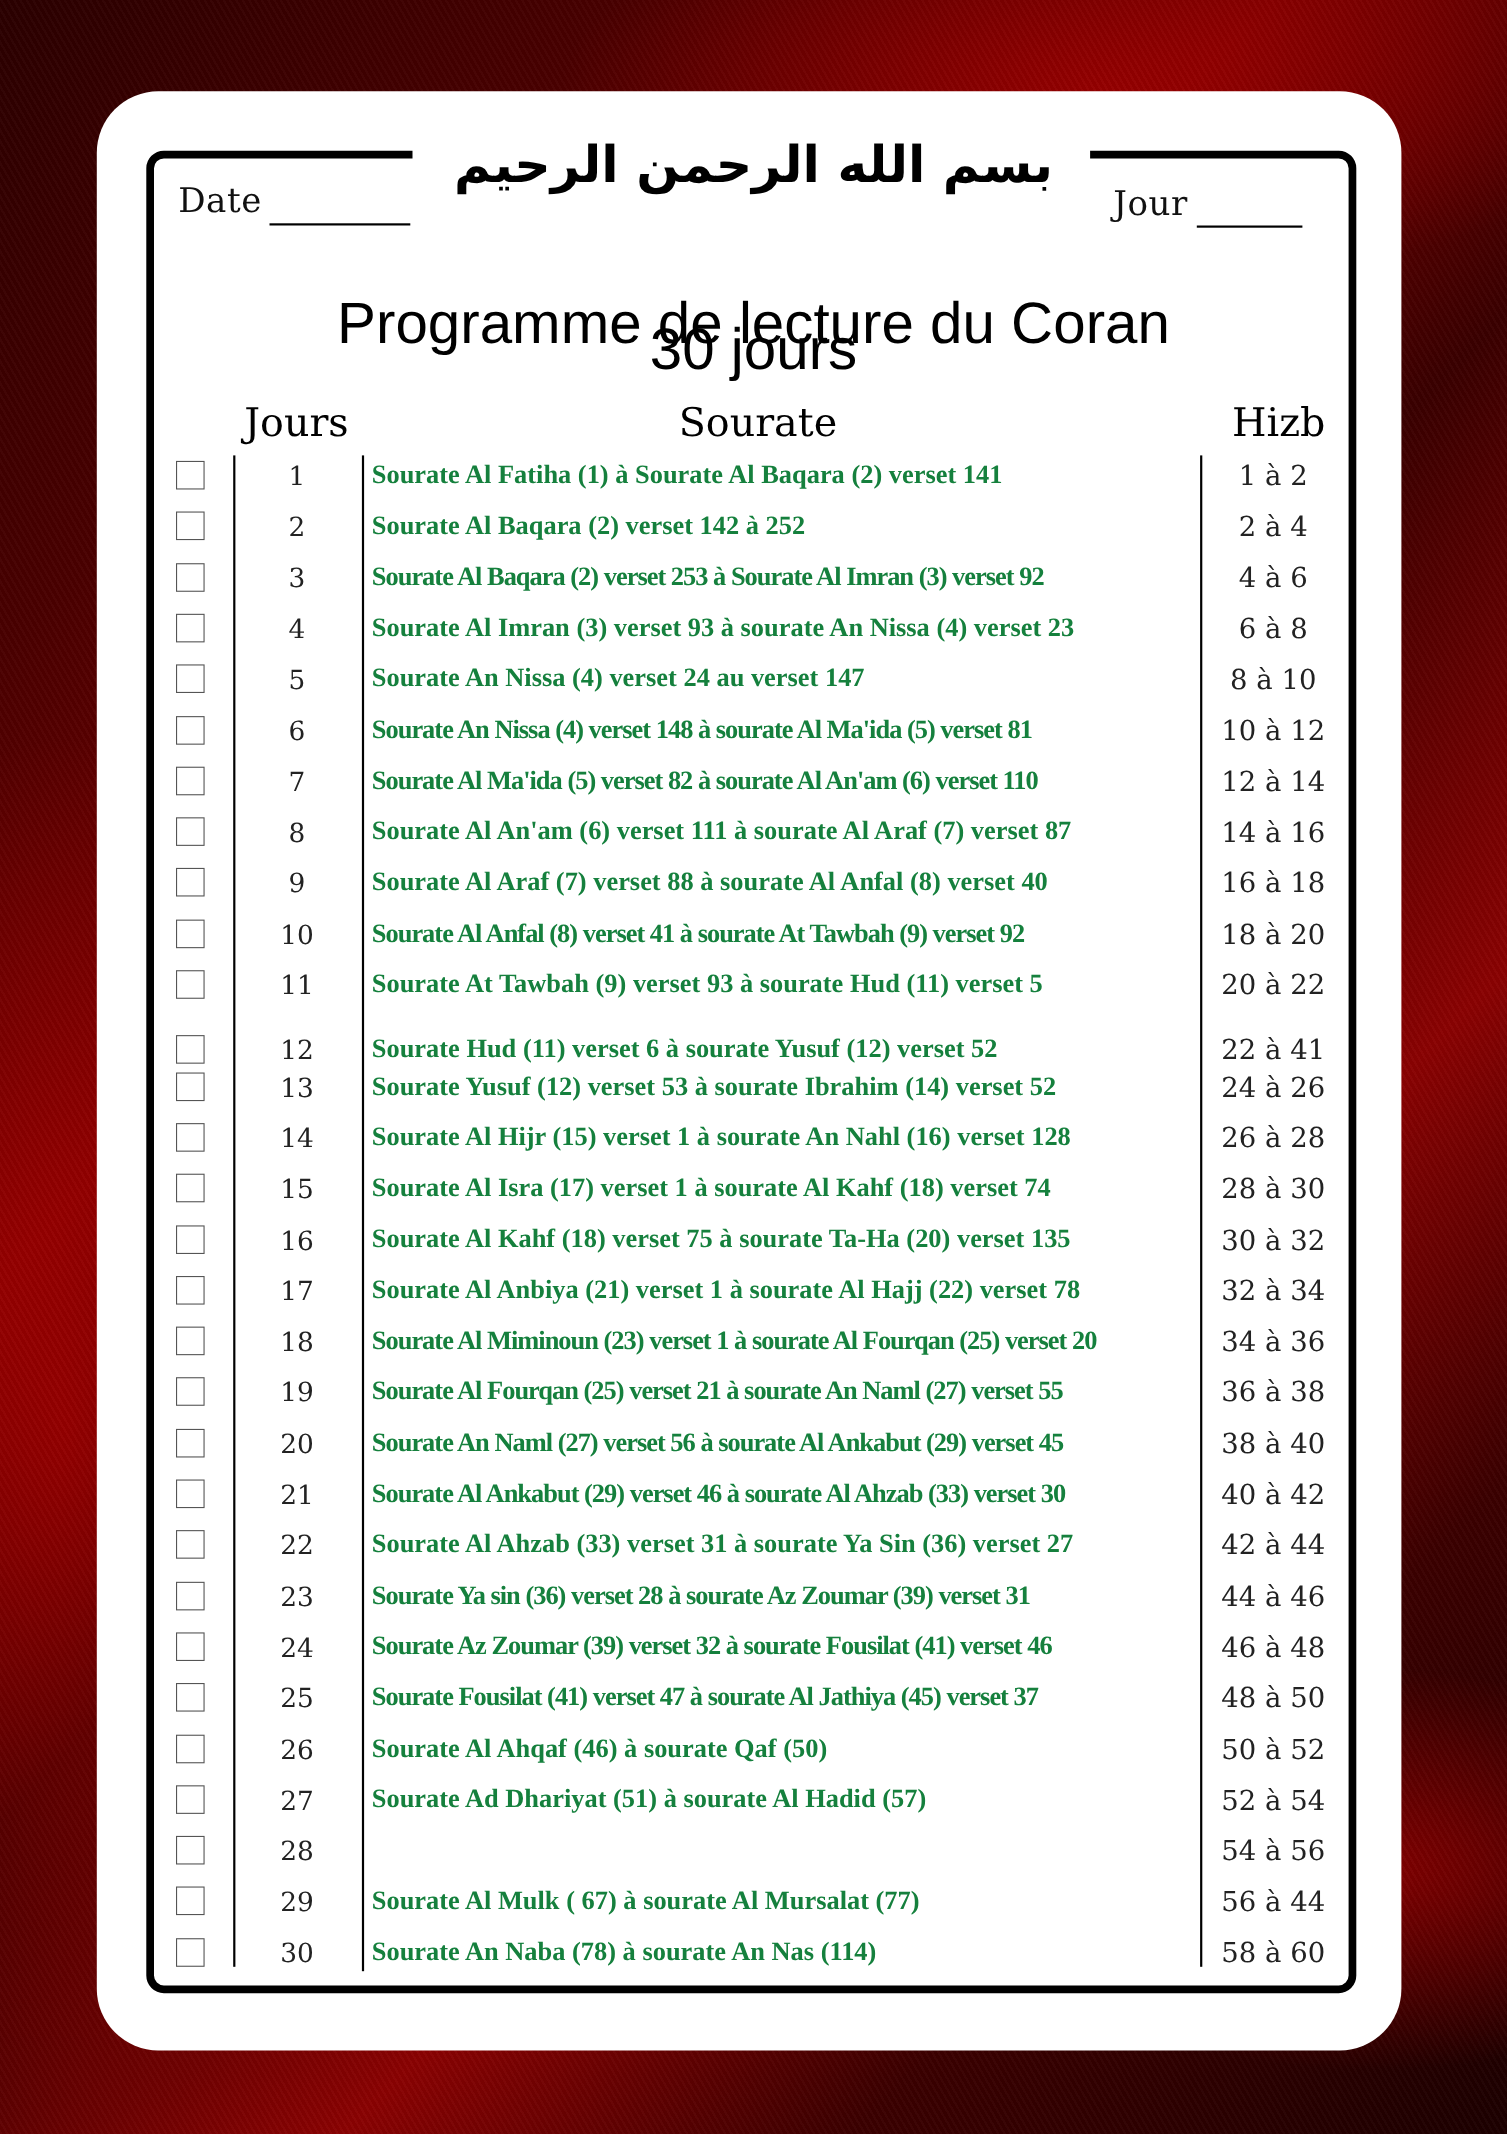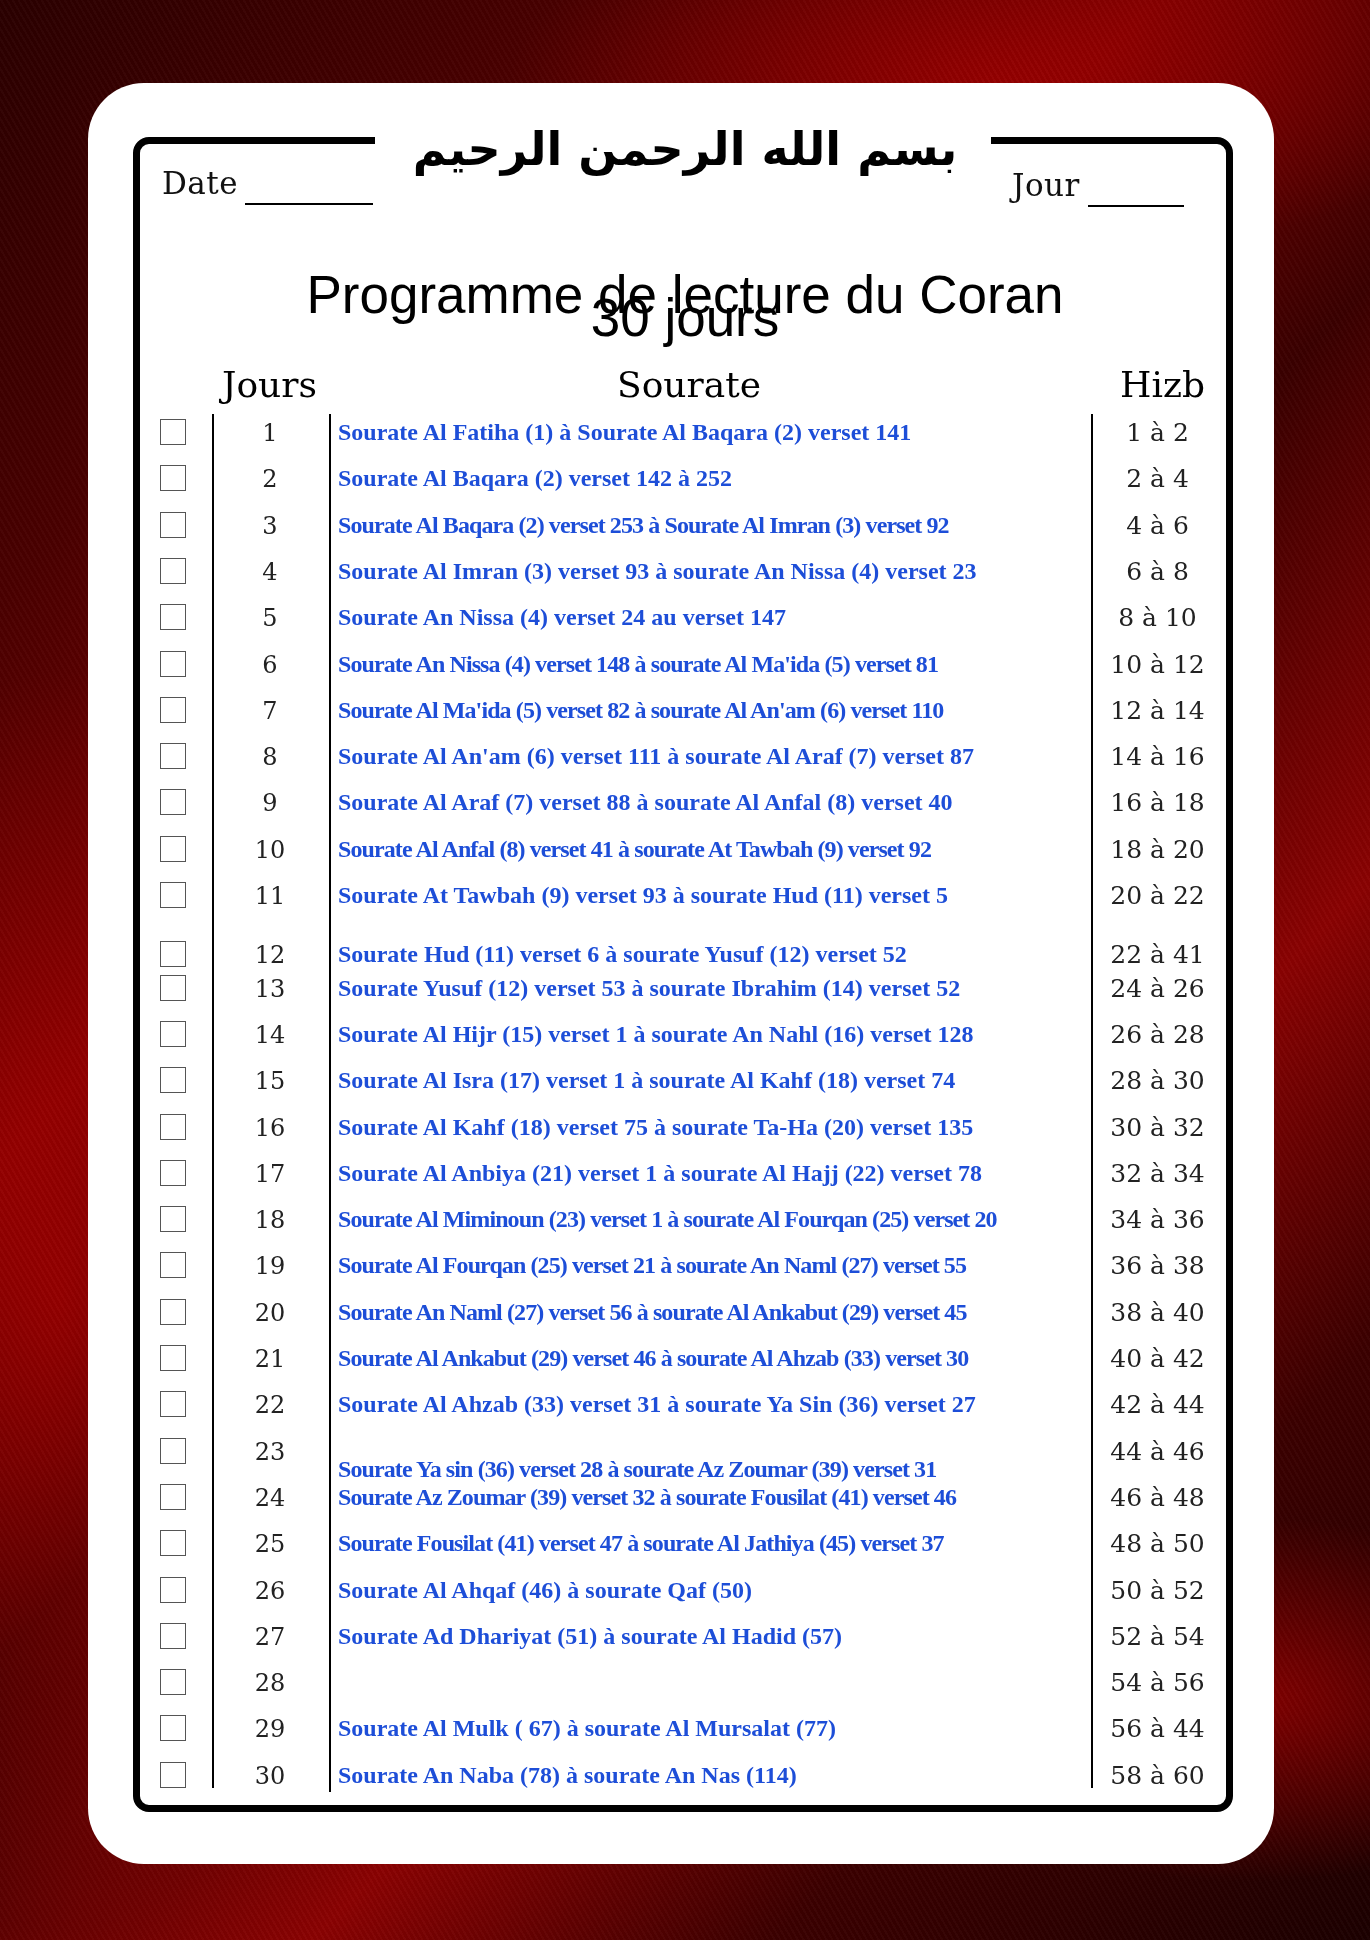--- a/index.html
+++ b/index.html
@@ -51,21 +51,21 @@
   .cb {
     position:absolute; left:160px; width:26px; height:26px; border:1.5px solid #555; background:#fff;
     box-sizing:border-box;
   }
   .day {
     position:absolute; left:230px; width:80px; text-align:center;
     font-family:"DejaVu Serif", serif; font-size:24px; color:#222;
   }
   .sourate {
     position:absolute; left:338px; width:750px; white-space:nowrap;
-    font-family:"Liberation Serif", serif; font-weight:bold; font-size:24px; color:#1d4ed8;
+    font-family:"Liberation Serif", serif; font-weight:bold; font-size:24px; color:#15803d;
   }
   .sourate.tight { letter-spacing:-0.9px; }
   .hizb {
     position:absolute; left:1095px; width:125px; text-align:center; white-space:nowrap;
     font-family:"DejaVu Serif", serif; font-size:25px; color:#222;
   }
 </style>
 </head>
 <body>
 
@@ -223,21 +223,21 @@
     </div>
     <div class="row" style="top: 1381.3px; padding-left: 20px;">
       <div class="cb" style="top: 10px;"></div>
       <div class="day" style="top: 10px;">22</div>
       <div class="sourate" style="top: 10px;">Sourate Al Ahzab (33) verset 31 à sourate Ya Sin (36) verset 27</div>
       <div class="hizb" style="top: 9px;">42 à 44</div>
     </div>
     <div class="row" style="top: 1427.6px;">
       <div class="cb" style="top: 10px;"></div>
       <div class="day" style="top: 10px;">23</div>
-      <div class="sourate tight" style="top: 10px; margin-top: 18px;">Sourate Ya sin (36) verset 28 à sourate Az Zoumar (39) verset 31</div>
+      <div class="sourate tight" style="top: 10px;">Sourate Ya sin (36) verset 28 à sourate Az Zoumar (39) verset 31</div>
       <div class="hizb" style="top: 9px;">44 à 46</div>
     </div>
     <div class="row" style="top: 1473.9px;">
       <div class="cb" style="top: 10px;"></div>
       <div class="day" style="top: 10px;">24</div>
       <div class="sourate tight" style="top: 10px;">Sourate Az Zoumar (39) verset 32 à sourate Fousilat (41) verset 46</div>
       <div class="hizb" style="top: 9px;">46 à 48</div>
     </div>
     <div class="row" style="top: 1520.2px;">
       <div class="cb" style="top: 10px;"></div>

